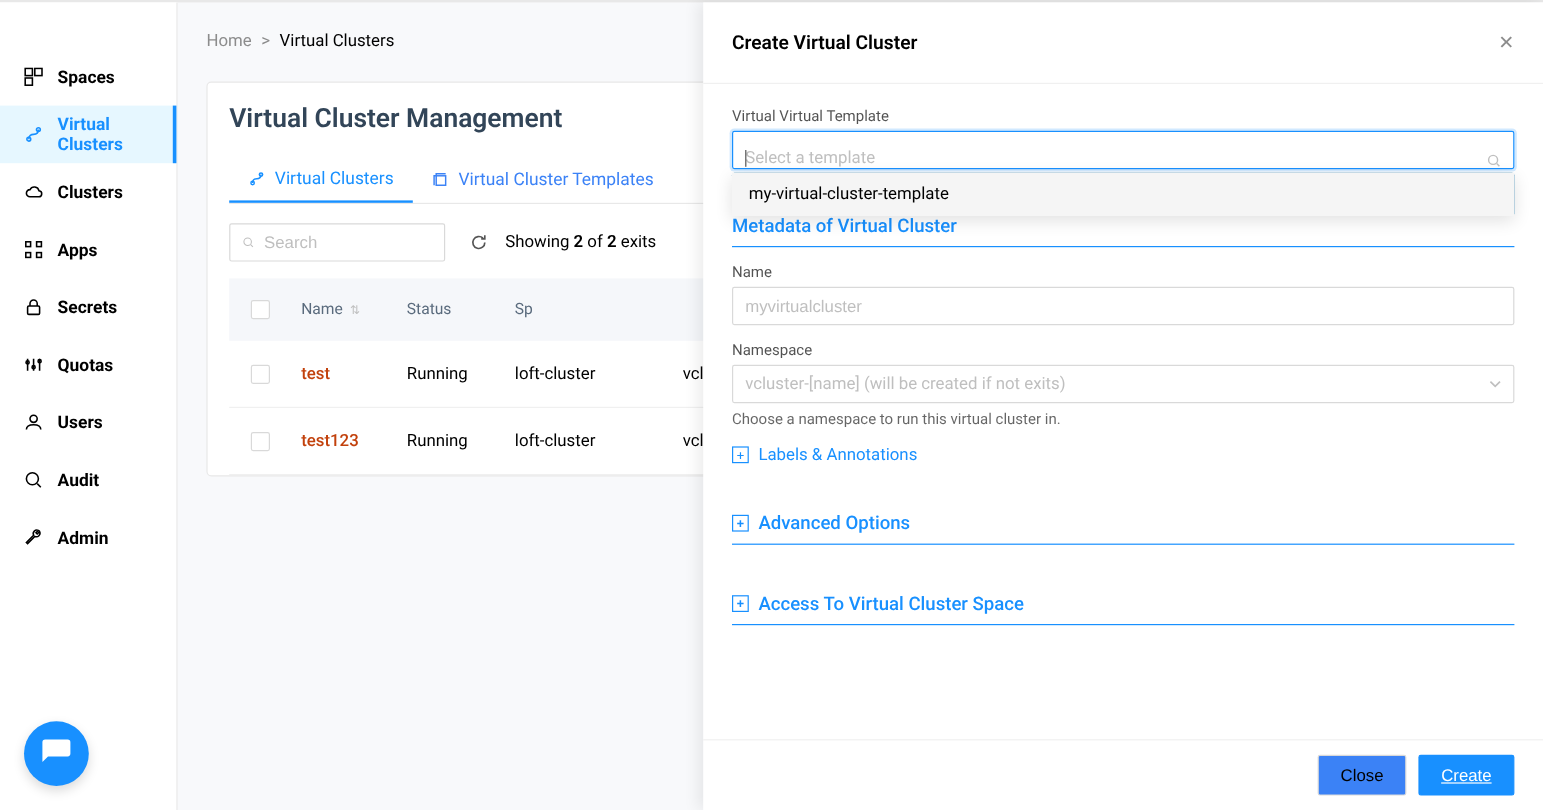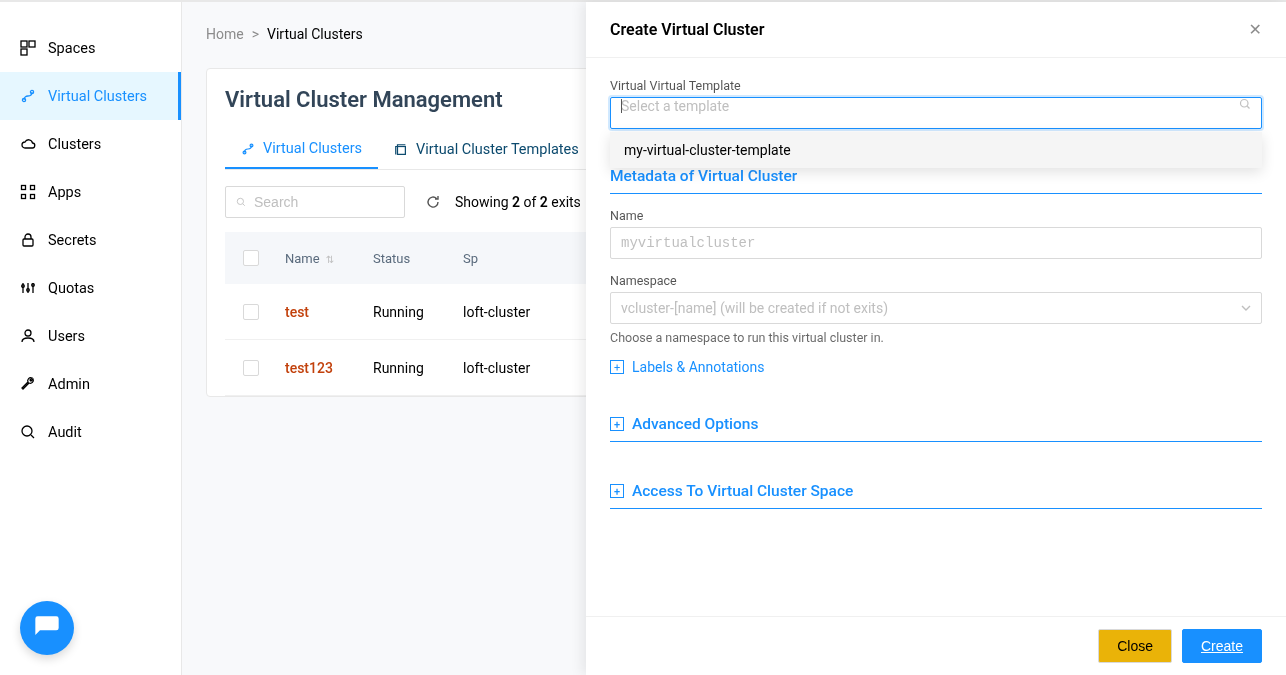--- a/index.html
+++ b/index.html
@@ -19,25 +19,26 @@
   background: #e8e8e8;
   width: 100%;
 }
 
 .layout {
   display: flex;
   height: 673px;
 }
 
 .sidebar {
-  width: 182px;
+  width: 148px;
   background: #fff;
   border-right: 1px solid #e8e8e8;
-  padding-top: 22px;
+  padding-top: 38px;
   position: relative;
+  font-weight: bold;
 }
 .sidebar-item {
   display: flex;
   align-items: center;
   height: 48px;
   padding: 0 20px;
   cursor: pointer;
   color: #000;
 }
 .sidebar-item.active {
@@ -104,21 +105,21 @@
 
 .tabs {
   display: flex;
   border-bottom: 1px solid #e8e8e8;
   margin-bottom: 16px;
 }
 .tab {
   display: flex;
   align-items: center;
   padding: 10px 16px;
-  color: #0c4a6e;
+  color: #3b82f6;
   cursor: pointer;
   font-size: 14.5px;
 }
 .tab.active {
   color: #1890ff;
   border-bottom: 2px solid #1890ff;
 }
 .tab .icon { margin-right: 8px; display:inline-flex; }
 
 .toolbar {
@@ -189,21 +190,21 @@
   width: 700px;
   background: #fff;
   box-shadow: -4px 0 12px rgba(0,0,0,0.08);
   display: flex;
   flex-direction: column;
 }
 .drawer-header {
   display: flex;
   align-items: center;
   justify-content: space-between;
-  height: 56px;
+  height: 68px;
   padding: 0 24px;
   border-bottom: 1px solid #f0f0f0;
 }
 .drawer-title {
   font-size: 16px;
   font-weight: 600;
   color: #000;
 }
 .drawer-close { color: #8c8c8c; cursor: pointer; font-size: 16px; }
 
@@ -218,21 +219,21 @@
   font-size: 12.5px;
   color: rgba(0,0,0,0.68);
   margin-bottom: 4px;
 }
 .select-input {
   height: 32px;
   border: 1px solid #1890ff;
   box-shadow: 0 0 0 2px rgba(24,144,255,0.2);
   border-radius: 2px;
   display: flex;
-  align-items: flex-start;
+  align-items: flex-end;
   padding: 0 10px;
   color: #bfbfbf;
   justify-content: space-between;
   margin-bottom: 20px;
   position: relative;
 }
 .select-input .placeholder { position: relative; }
 .select-input .placeholder::before {
   content: "";
   position: absolute;
@@ -268,21 +269,20 @@
 }
 
 .text-input {
   width: 100%;
   height: 32px;
   border: 1px solid #d9d9d9;
   border-radius: 2px;
   padding: 0 10px;
   font-size: 14px;
   outline: none;
-  font-family: Liberation Mono, monospace;
 }
 .text-input::placeholder { color: #bfbfbf; }
 .select-like {
   width: 100%;
   height: 32px;
   border: 1px solid #d9d9d9;
   border-radius: 2px;
   padding: 0 10px;
   font-size: 14px;
   display:flex;
@@ -328,21 +328,21 @@
   justify-content: flex-end;
   gap: 10px;
 }
 .btn {
   height: 34px;
   padding: 0 18px;
   border-radius: 2px;
   font-size: 14px;
   cursor: pointer;
 }
-.btn-default { background: #eab308; border: 1px solid #d9d9d9; }
+.btn-default { background: #3b82f6; border: 1px solid #d9d9d9; }
 .btn-primary { background: #1890ff; border: 1px solid #1890ff; color: #fff; text-decoration: underline; }
 
 svg { display: block; }
 </style>
 </head>
 <body>
 
 <div class="topbar"></div>
 <div class="layout">
 
@@ -413,33 +413,33 @@
         <svg width="16" height="16" viewBox="0 0 16 16" fill="none" stroke="currentColor" stroke-width="1.3">
             <circle cx="8" cy="5" r="3"></circle>
             <path d="M2 14c0-3 3-4 6-4s6 1 6 4"></path>
           </svg>
       </span>
       <span class="label">Users</span>
     </div>
     <div class="sidebar-item">
       <span class="icon">
         <svg width="16" height="16" viewBox="0 0 16 16" fill="none" stroke="currentColor" stroke-width="1.3">
-            <path d="M13 3a3 3 0 0 1-4 4L3 13l-1-1 6-6a3 3 0 0 1 4-4l-2 2 1 1 2-2z"></path>
-          </svg>
-      </span>
-      <span class="label">Admin</span>
-    </div>
-    <div class="sidebar-item">
-      <span class="icon">
-        <svg width="16" height="16" viewBox="0 0 16 16" fill="none" stroke="currentColor" stroke-width="1.3">
             <circle cx="7" cy="7" r="5"></circle>
             <line x1="11" y1="11" x2="14" y2="14"></line>
           </svg>
       </span>
       <span class="label">Audit</span>
+    </div>
+    <div class="sidebar-item">
+      <span class="icon">
+        <svg width="16" height="16" viewBox="0 0 16 16" fill="none" stroke="currentColor" stroke-width="1.3">
+            <path d="M13 3a3 3 0 0 1-4 4L3 13l-1-1 6-6a3 3 0 0 1 4-4l-2 2 1 1 2-2z"></path>
+          </svg>
+      </span>
+      <span class="label">Admin</span>
     </div>
 
     <div class="support-bubble">
       <svg width="28" height="28" viewBox="0 0 24 24" fill="#fff">
           <path d="M20 2H4a2 2 0 0 0-2 2v14l4-4h14a2 2 0 0 0 2-2V4a2 2 0 0 0-2-2z"></path>
         </svg>
     </div>
   </nav>
 
   <main class="main">

